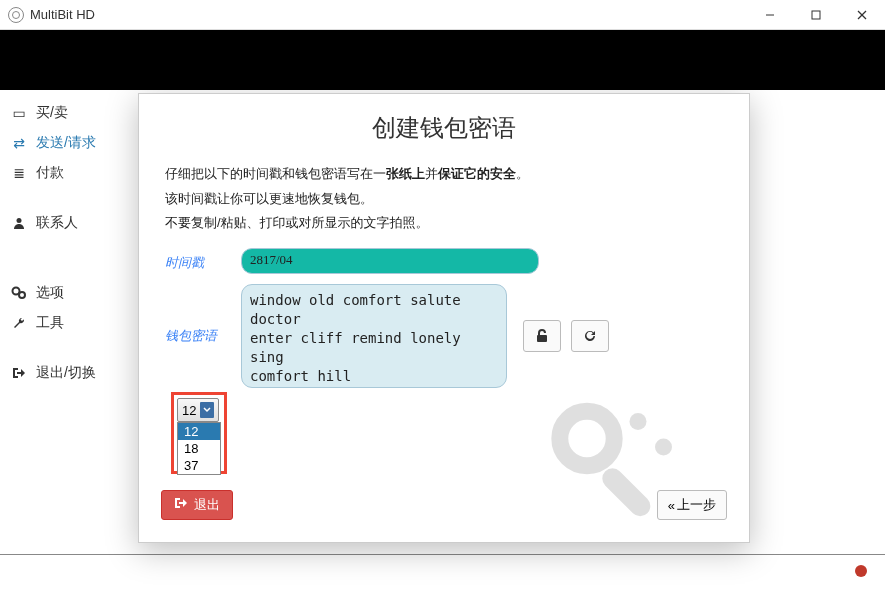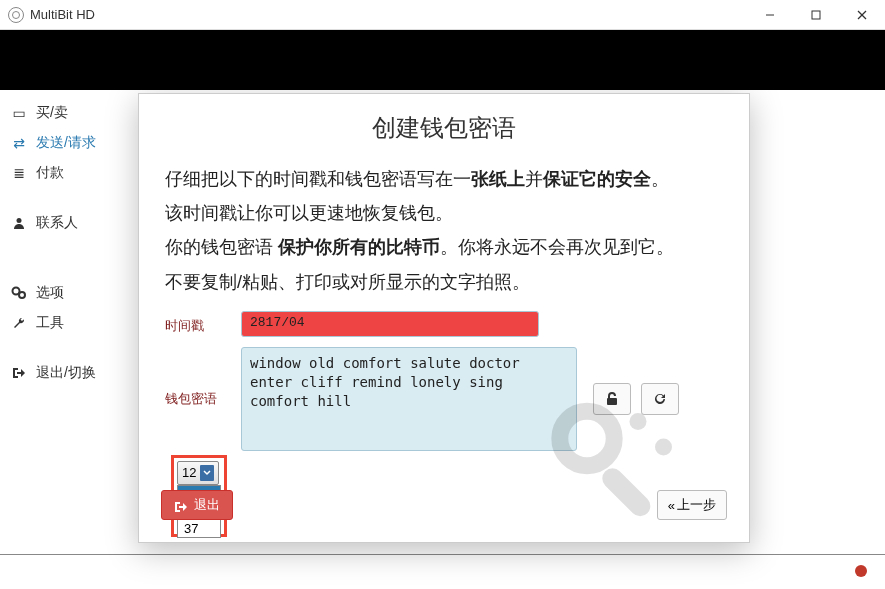--- a/index.html
+++ b/index.html
@@ -20,43 +20,43 @@
 .sidebar .item { display: flex; align-items: center; padding: 6px 10px; color: #333; font-size: 14px; gap: 8px; }
 .sidebar .item.active { color: #2a7ab0; }
 .sidebar .item .icon { width: 18px; display:flex; justify-content:center; }
 .sidebar .gap { height: 20px; }
 .sidebar .gap.big { height: 40px; }
 
 .main { flex: 1; background: #fff; position: relative; }
 
 .dialog { position: absolute; left: 138px; top: 93px; width: 612px; height: 450px; background: #fff; border: 1px solid #ccc; box-shadow: 0 8px 30px rgba(0,0,0,0.25); padding: 18px 26px; }
 .dialog h1 { text-align: center; font-size: 24px; font-weight: 400; color: #333; margin-bottom: 18px; }
-.dialog .instructions { font-size: 18px; color: #222; line-height: 1.9; margin-bottom: 12px; }
+.dialog .instructions { font-size: 13px; color: #222; line-height: 1.9; margin-bottom: 12px; }
 
 .formrow { display: flex; align-items: flex-start; margin-bottom: 10px; }
-.formrow .lbl { width: 76px; padding-top: 6px; color: #7f1d1d; font-size: 13px; }
+.formrow .lbl { width: 76px; padding-top: 6px; color: #3b82f6; font-size: 13px; font-style: italic; }
 .formrow .field { flex: 0 0 auto; }
 
-.timestamp { width: 298px; height: 26px; background: #ef4444; border: 1px solid #a8c8d8; border-radius: 3px; padding: 3px 8px; font-family: Liberation Mono, monospace; font-size: 13px; color: #222; }
-.seedbox { width: 336px; height: 104px; background: #d9ecf2; border: 1px solid #a8c8d8; border-radius: 3px; padding: 6px 8px; font-family: monospace; font-size: 14px; line-height: 1.35; color: #222; white-space: pre-wrap; }
+.timestamp { width: 298px; height: 26px; background: #14b8a6; border: 1px solid #a8c8d8; border-radius: 11px; padding: 3px 8px; font-family: Liberation Serif, serif; font-size: 13px; color: #222; }
+.seedbox { width: 266px; height: 104px; background: #d9ecf2; border: 1px solid #a8c8d8; border-radius: 11px; padding: 6px 8px; font-family: monospace; font-size: 14px; line-height: 1.35; color: #222; white-space: pre-wrap; }
 
 .sidebtns { display: flex; gap: 10px; margin-left: 16px; align-self: center; }
 .iconbtn { width: 38px; height: 32px; border: 1px solid #bbb; border-radius: 3px; background: #fafafa; display:flex; align-items:center; justify-content:center; }
 
 .wordcount-area { display:flex; align-items:flex-start; }
 .selectwrap { position: relative; margin-left: 12px; }
 .selectbox { width: 42px; height: 24px; border: 1px solid #888; background: linear-gradient(#f8f8f8,#e0e0e0); display:flex; align-items:center; padding: 0 4px; font-size: 13px; border-radius: 2px; }
 .selectbox .caret { margin-left:auto; width:14px; height:16px; background:#3b6ea5; display:flex; align-items:center; justify-content:center; border-radius:1px;}
 .selectbox .caret svg { width:8px; height:8px; }
 .dropdown { position:absolute; top:24px; left:0; width:44px; background:#fff; border:1px solid #888; }
 .dropdown .opt { padding: 1px 6px; font-size:13px; }
 .dropdown .opt.sel { background:#2a7ab0; color:#fff; }
 .highlight-box { position:absolute; border: 3px solid #e43; left: -6px; top: -6px; width: 56px; height: 82px; pointer-events:none; }
 
-.exitbtn { position:absolute; left: 22px; bottom: 22px; background:#d9534f; color:#fff; border:1px solid #c9302c; border-radius:3px; padding: 5px 12px; display:flex; align-items:flex-end; gap:6px; font-size:13px; }
+.exitbtn { position:absolute; left: 22px; bottom: 22px; background:#d9534f; color:#fff; border:1px solid #c9302c; border-radius:3px; padding: 5px 12px; display:flex; align-items:flex-start; gap:6px; font-size:13px; }
 
 .navbtns { position:absolute; right: 22px; bottom: 22px; display:flex; gap:10px; }
 .navbtn { border:1px solid #bbb; background:#fafafa; border-radius:3px; padding:5px 10px; font-size:13px; display:flex; align-items:center; gap:2px;}
 
 .bottom-hr { position:absolute; bottom:34px; left:0; right:0; height:1px; background:#888; }
 .status-dot { position:absolute; right:18px; bottom:12px; width:12px; height:12px; background:#c0392b; border-radius:50%; }
 
 .watermark { position:absolute; left: 380px; top: 285px; opacity: 0.12; pointer-events:none; }
 .watermark svg { width: 170px; height: 170px; }
 </style>
@@ -155,23 +155,20 @@
       </svg>
   </div>
 
   <h1>创建钱包密语</h1>
 
   <div class="instructions">
     <div>
       <span>仔细把以下的时间戳和钱包密语写在一</span><b>张纸上</b><span>并</span><b>保证它的安全</b><span>。</span>
     </div>
     <div>该时间戳让你可以更速地恢复钱包。</div>
-    <div>
-      <span>你的钱包密语 </span><b>保护你所有的比特币</b><span>。你将永远不会再次见到它。</span>
-    </div>
     <div>不要复制/粘贴、打印或对所显示的文字拍照。</div>
   </div>
 
   <div class="formrow">
     <div class="lbl">时间戳</div>
     <div class="field">
         <div class="timestamp">2817/04</div>
       </div>
   </div>
 

